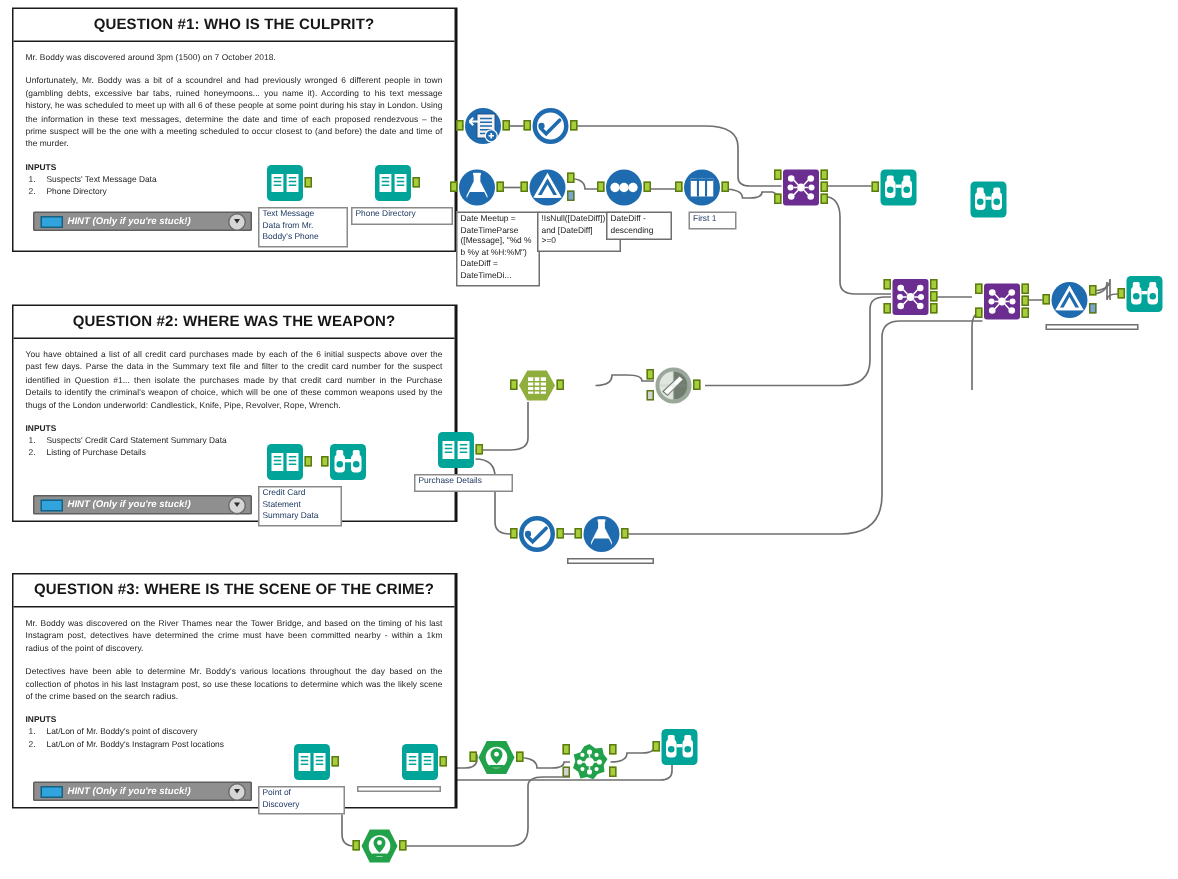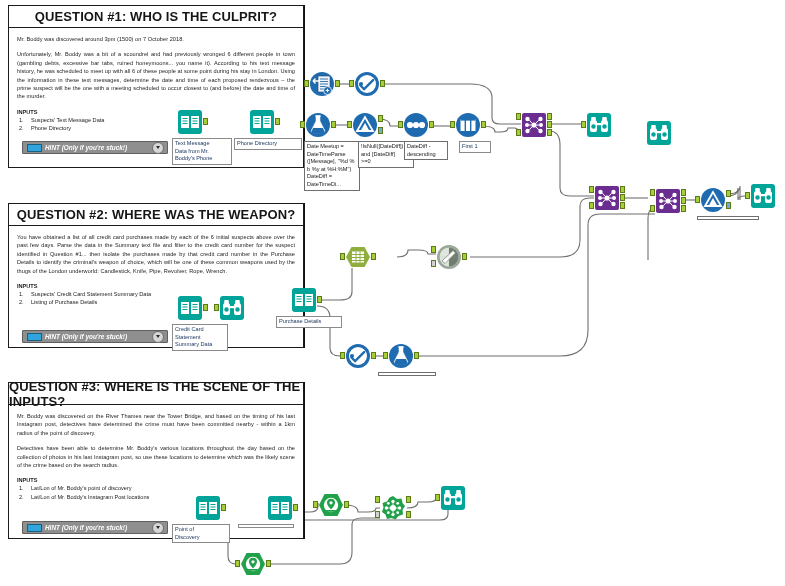--- a/index.html
+++ b/index.html
@@ -5,21 +5,21 @@
   html,body{margin:0;padding:0;background:#fff;}
   body{width:785px;height:586px;position:relative;overflow:hidden;
        font-family:"Liberation Sans",sans-serif;color:#222;}
   #canvas{position:absolute;inset:0;width:785px;height:586px;background:#ffffff;}
   svg.wires{position:absolute;left:0;top:0;width:785px;height:586px;pointer-events:none;}
 
   
   .qbox{position:absolute;background:#ffffff;border:1.4px solid #1b1b1b;box-sizing:border-box;}
   .qhead{height:22px;border-bottom:1.4px solid #1b1b1b;display:flex;align-items:center;
          justify-content:center;box-sizing:border-box;}
-  .qhead span{font-size:13px;font-weight:bold;letter-spacing:.1px;color:#161616;}
+  .qhead span{font-size:10px;font-weight:bold;letter-spacing:.1px;color:#161616;}
   .qbody{padding:7px 8px 4px 8px;box-sizing:border-box;}
   .qpara{font-size:5.6px;line-height:8.4px;text-align:justify;color:#1d1d1d;margin:0 0 7px 0;
          letter-spacing:.05px;}
   .qlabel{font-size:5.6px;line-height:8px;color:#1d1d1d;margin:0;font-weight:bold;}
   .qlist{margin:0;padding:0;list-style:none;}
   .qlist li{font-size:5.6px;line-height:8.4px;color:#1d1d1d;padding-left:14px;position:relative;}
   .qlist li .num{position:absolute;left:2px;}
 
   
   .hint{position:absolute;height:13px;background:#8f8f8f;border:1px solid #5f5f5f;
@@ -153,21 +153,21 @@
   <div class="hint" style="left:22px;top:330px;width:146px;">
     <span class="hicon"></span>
     <span class="htxt">HINT (Only if you're stuck!)</span>
     <span class="hchev">
         <i></i>
       </span>
   </div>
 
   <div class="qbox" style="left:8px;top:382px;width:296px;height:157px;">
     <div class="qhead">
-      <span>QUESTION #3: WHERE IS THE SCENE OF THE INPUTS?</span>
+      <span>QUESTION #3: WHERE IS THE SCENE OF THE CRIME?</span>
     </div>
     <div class="qbody">
       <p class="qpara">Mr. Boddy was discovered on the River Thames near the Tower Bridge, and based on the timing of his last Instagram post, detectives have determined the crime must have been committed nearby - within a 1km radius of the point of discovery.</p>
       <p class="qpara">Detectives have been able to determine Mr. Boddy's various locations throughout the day based on the collection of photos in his last Instagram post, so use these locations to determine which was the likely scene of the crime based on the search radius.</p>
       <p class="qlabel">INPUTS</p>
       <ul class="qlist">
         <li><span class="num">1.</span><span>Lat/Lon of Mr. Boddy's point of discovery</span></li>
         <li><span class="num">2.</span><span>Lat/Lon of Mr. Boddy's Instagram Post locations</span></li>
       </ul>
     </div>

